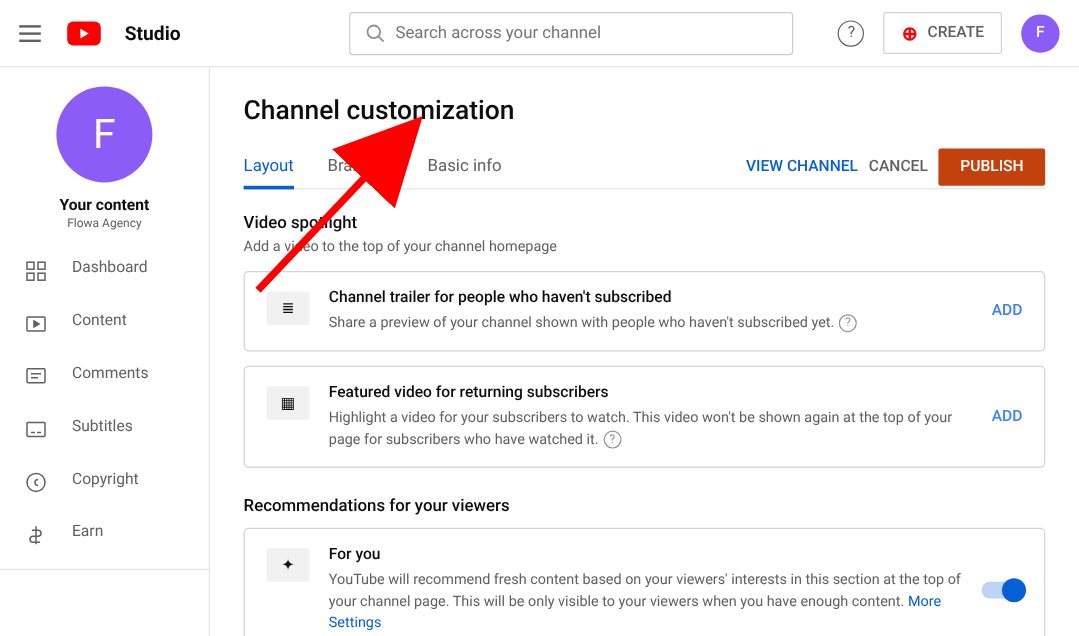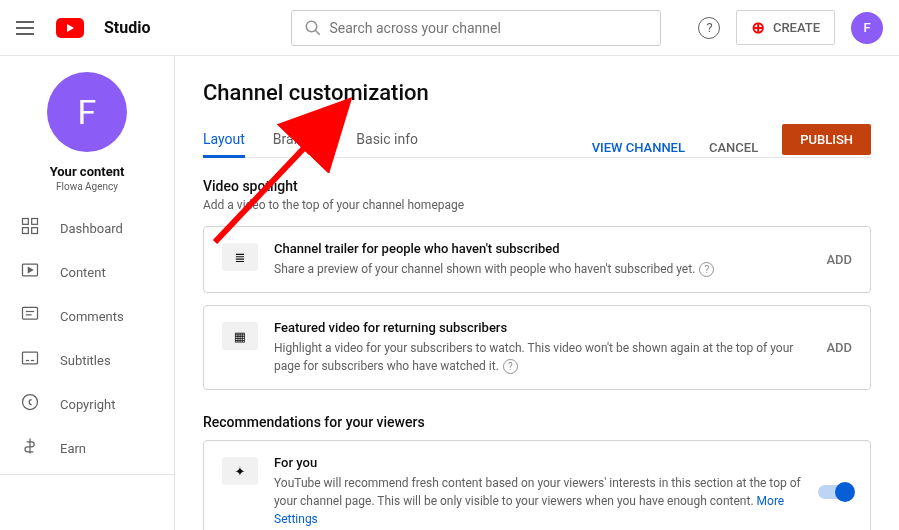--- a/index.html
+++ b/index.html
@@ -19,43 +19,43 @@
 .create-plus{color:#ff0000;font-weight:700;font-size:16px}
 .avatar-sm{width:32px;height:32px;border-radius:50%;background:#8b5cf6;color:#fff;display:flex;align-items:center;justify-content:center;font-weight:500}
 .container{display:flex;height:calc(100% - 56px)}
 .sidebar{width:175px;flex-shrink:0;overflow-y:auto;border-right:1px solid #e5e5e5;position:relative}
 .sidebar::-webkit-scrollbar{width:8px}
 .sidebar::-webkit-scrollbar-thumb{background:#ccc;border-radius:4px}
 .ch-head{text-align:center;padding:16px 0 12px}
 .avatar-lg{width:80px;height:80px;border-radius:50%;background:#8b5cf6;color:#fff;display:flex;align-items:center;justify-content:center;font-size:34px;margin:0 auto 12px}
 .ch-title{font-size:13px;font-weight:700}
 .ch-name{font-size:10px;color:#606060;margin-top:2px}
-.nav-item{display:flex;align-items:flex-end;gap:20px;padding:12px 20px;color:#606060;font-size:13px;cursor:pointer}
+.nav-item{display:flex;align-items:flex-start;gap:20px;padding:12px 20px;color:#606060;font-size:13px;cursor:pointer}
 .nav-item svg{width:20px;height:20px;stroke:#606060;fill:none;stroke-width:1.5}
 .divider{height:1px;background:#e5e5e5;margin:6px 0}
 .main{flex:1;overflow-y:auto;padding:24px 28px;position:relative}
 h1{font-size:22px;font-weight:500;margin-bottom:16px}
 .tabs-row{display:flex;align-items:center;border-bottom:1px solid #e5e5e5;margin-bottom:20px}
 .tabs{display:flex;gap:28px}
 .tab{padding:10px 0;font-size:14px;color:#606060;cursor:pointer;position:relative}
 .tab.active{color:#065fd4}
 .tab.active::after{content:"";position:absolute;bottom:-1px;left:0;right:0;height:3px;background:#065fd4}
-.tab-actions{margin-left:auto;display:flex;align-items:flex-end;gap:24px}
+.tab-actions{margin-left:auto;display:flex;align-items:center;gap:9px}
 .link-btn{color:#065fd4;font-weight:500;font-size:13px;cursor:pointer}
 .cancel{color:#606060;font-weight:500;font-size:13px;cursor:pointer}
 .publish{background:#c2410c;color:#fff;padding:8px 18px;font-weight:500;font-size:13px;border-radius:2px}
 .section-title{font-size:14px;font-weight:500;margin-bottom:4px}
 .section-desc{font-size:12px;color:#606060;margin-bottom:14px}
 .card{border:1px solid #d3d3d3;border-radius:4px;padding:14px 18px;display:flex;gap:16px;margin-bottom:12px;align-items:flex-start}
 .card-icon{width:36px;height:28px;background:#f1f1f1;border-radius:3px;flex-shrink:0;display:flex;align-items:center;justify-content:center;margin-top:2px}
 .card-body{flex:1}
 .card-title{font-size:13px;font-weight:500;margin-bottom:4px}
 .card-desc{font-size:12px;color:#606060;line-height:1.5}
 .card-desc .help-inline{display:inline-flex;width:15px;height:15px;border:1px solid #909090;border-radius:50%;align-items:center;justify-content:center;font-size:10px;color:#909090;margin-left:4px;vertical-align:middle}
-.card-action{color:#737373;font-weight:500;font-size:13px;cursor:pointer;align-self:center}
+.card-action{color:#3b82f6;font-weight:500;font-size:13px;cursor:pointer;align-self:center}
 .toggle{width:34px;height:14px;background:#bcd4f5;border-radius:8px;position:relative;align-self:center;flex-shrink:0}
 .toggle::after{content:"";position:absolute;right:-3px;top:-3px;width:20px;height:20px;background:#065fd4;border-radius:50%}
 .more-link{color:#065fd4;cursor:pointer}
 .sec-block{margin-bottom:24px}
 .arrow-annotation{position:absolute;pointer-events:none;z-index:100}
 </style>
 </head>
 <body>
 
 <div class="header">

